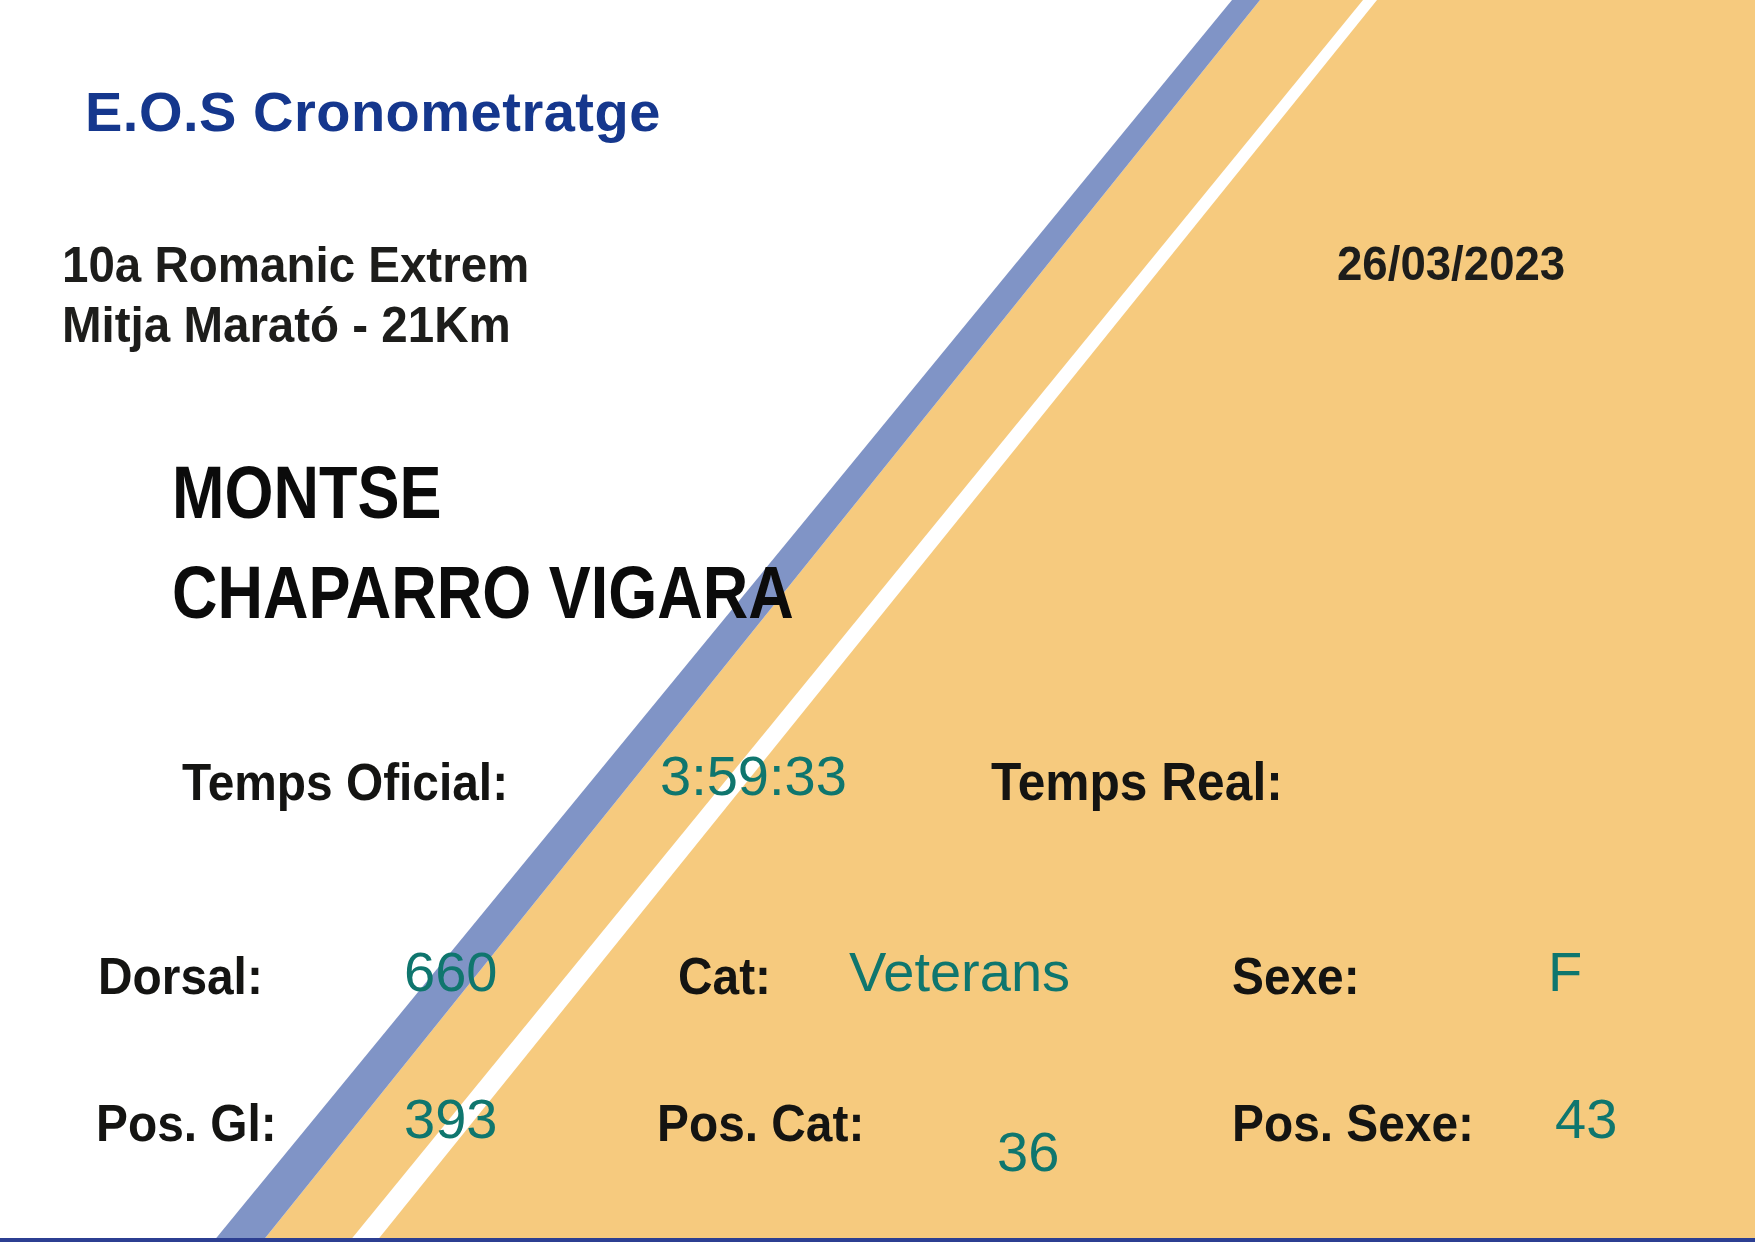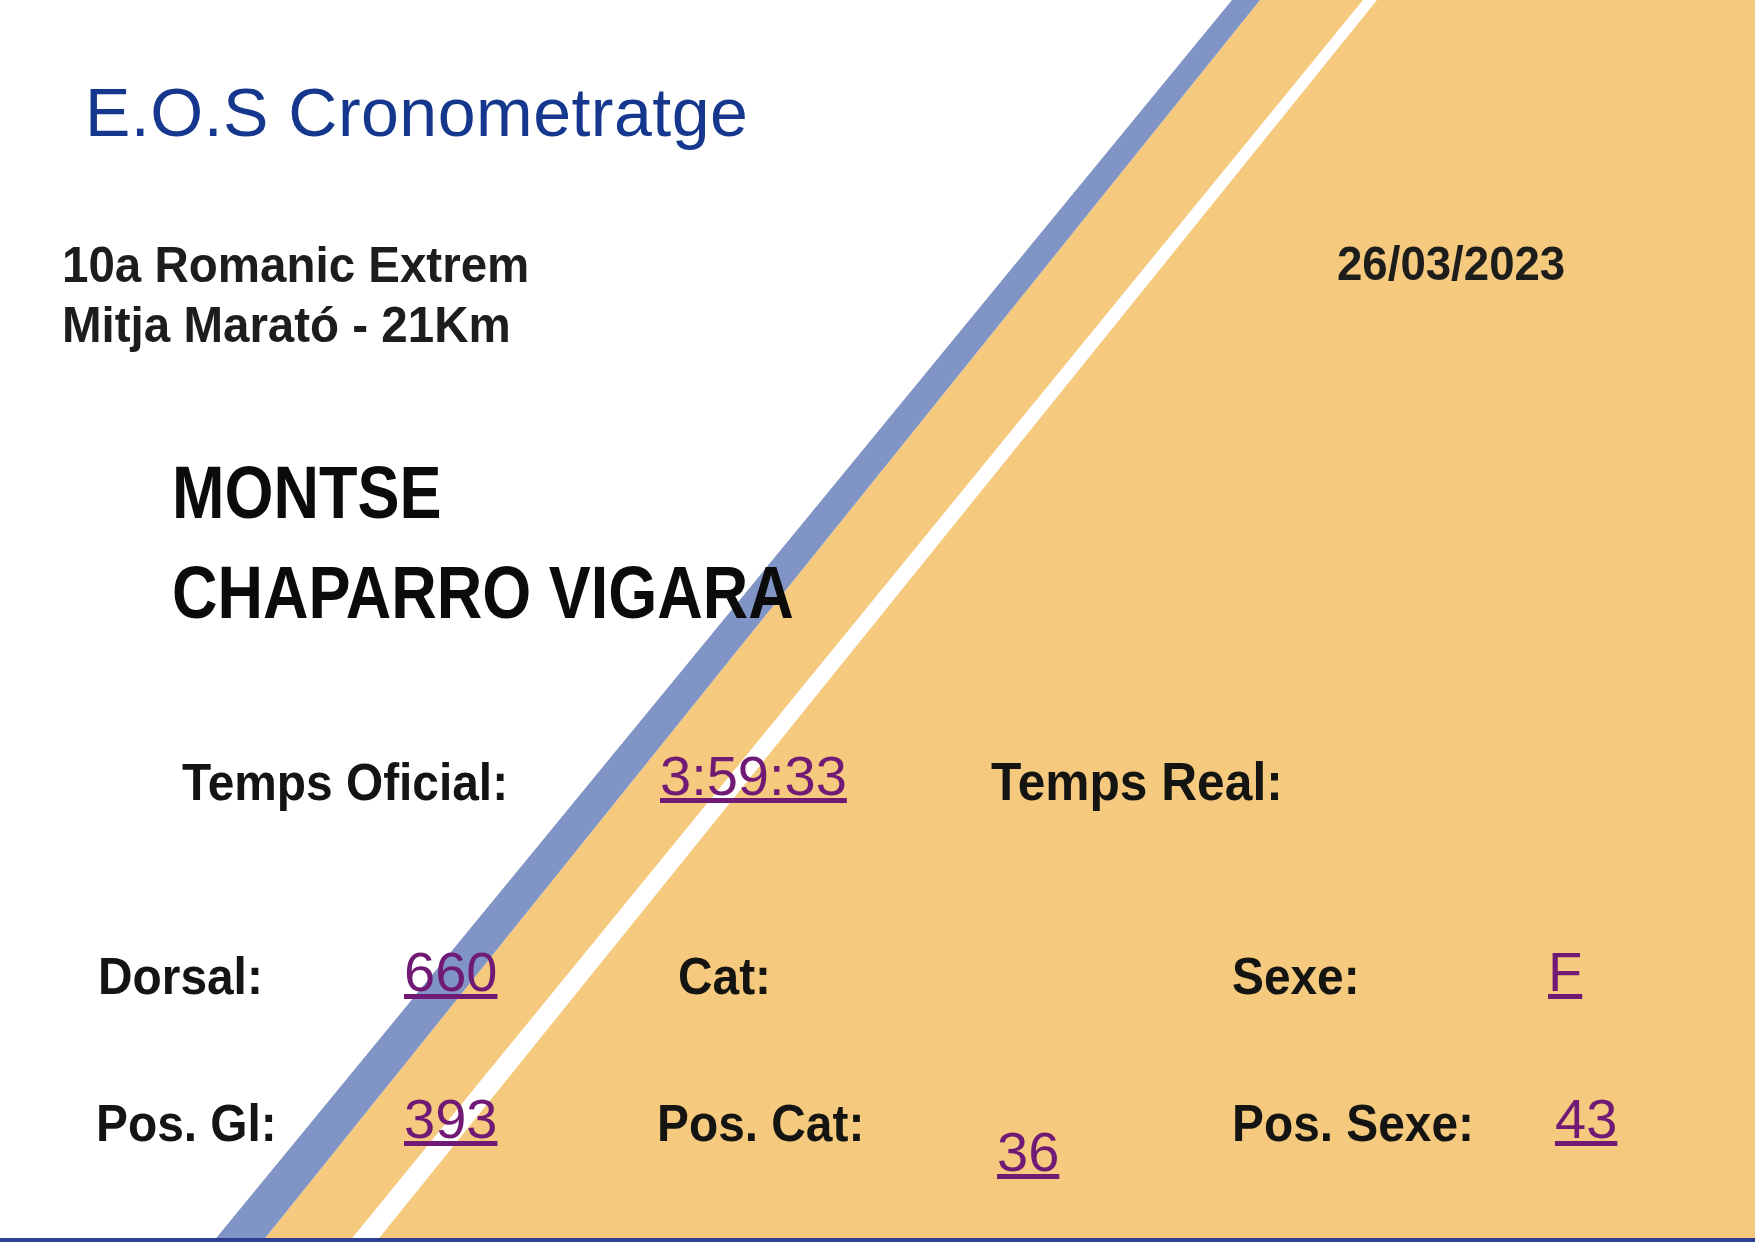--- a/index.html
+++ b/index.html
@@ -27,35 +27,35 @@
     white-space: nowrap;
     line-height: 1;
     color: #1d1d1b;
   }
   .bold { font-weight: bold; }
   .sqz95 { transform: scaleX(0.95); transform-origin: 0 0; }
   .sqz92 { transform: scaleX(0.92); transform-origin: 0 0; }
   .sqz84 { transform: scaleX(0.84); transform-origin: 0 0; }
 
   .brand-title {
-    left: 85px; top: 78px;
-    font-size: 68px;
-    font-weight: normal;
+    left: 85px; top: 84px;
+    font-size: 56px;
+    font-weight: bold;
     color: #15378d;
     letter-spacing: 0.5px;
   }
   .event-line1 { left: 62px;  top: 240px; font-size: 50px; }
   .event-line2 { left: 62px;  top: 300px; font-size: 50px; }
   .event-date  { left: 1337px; top: 240px; font-size: 48px; }
 
   .runner-first { left: 172px; top: 455px; font-size: 75px; color: #0b0b0b; }
   .runner-last  { left: 172px; top: 555px; font-size: 75px; color: #0b0b0b; }
 
   .lbl { font-weight: bold; font-size: 52px; color: #141412; }
-  .val { font-weight: normal; font-size: 56px; color: #701a75; text-decoration: underline; }
+  .val { font-weight: normal; font-size: 56px; color: #0f766e; }
 
   .temps-oficial-label { left: 182px;  top: 756px; }
   .temps-oficial-value { left: 660px;  top: 748px; }
   .temps-real-label    { left: 991px;  top: 754px; font-size: 54px; }
   .temps-real-value    { left: 1412px; top: 748px; }
 
   .dorsal-label { left: 98px;   top: 950px; }
   .dorsal-value { left: 404px;  top: 944px; }
   .cat-label    { left: 678px;  top: 950px; }
   .cat-value    { left: 849px;  top: 944px; }
@@ -92,20 +92,21 @@
 
   <div class="txt lbl sqz92 temps-oficial-label">Temps Oficial:</div>
   <div class="txt val temps-oficial-value">3:59:33</div>
 
   <div class="txt lbl sqz92 temps-real-label">Temps Real:</div>
 
   <div class="txt lbl sqz92 dorsal-label">Dorsal:</div>
   <div class="txt val dorsal-value">660</div>
 
   <div class="txt lbl sqz92 cat-label">Cat:</div>
+  <div class="txt val cat-value">Veterans</div>
 
   <div class="txt lbl sqz92 sexe-label">Sexe:</div>
   <div class="txt val sexe-value">F</div>
 
   <div class="txt lbl sqz92 pos-gl-label">Pos. Gl:</div>
   <div class="txt val pos-gl-value">393</div>
 
   <div class="txt lbl sqz92 pos-cat-label">Pos. Cat:</div>
   <div class="txt val pos-cat-value">36</div>
 

